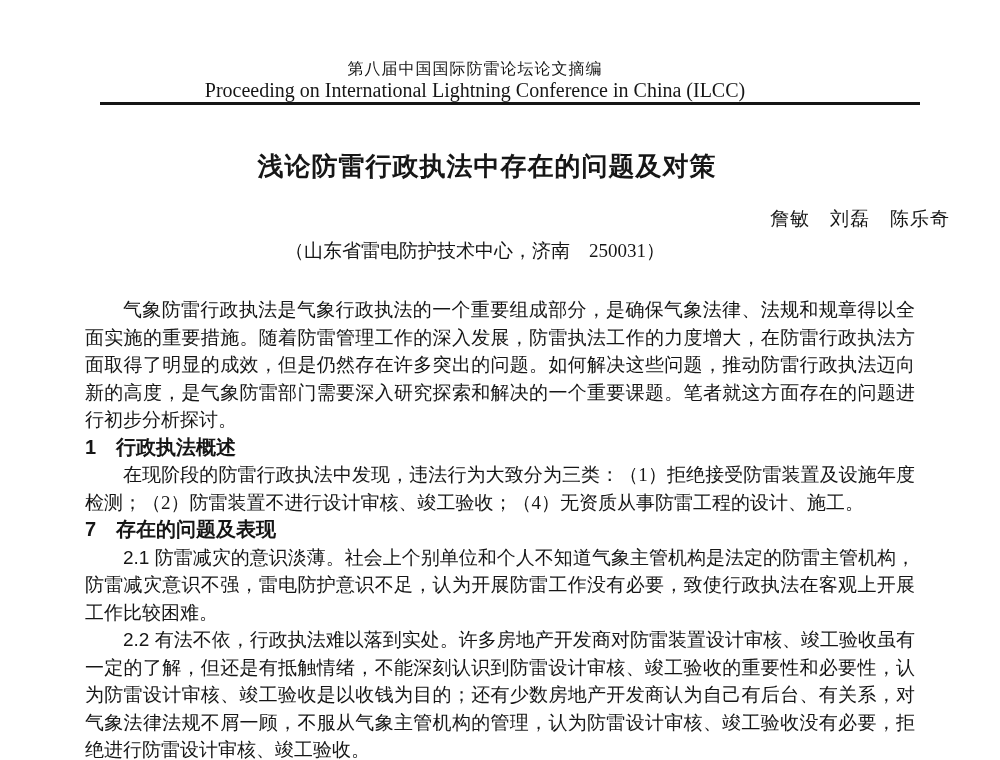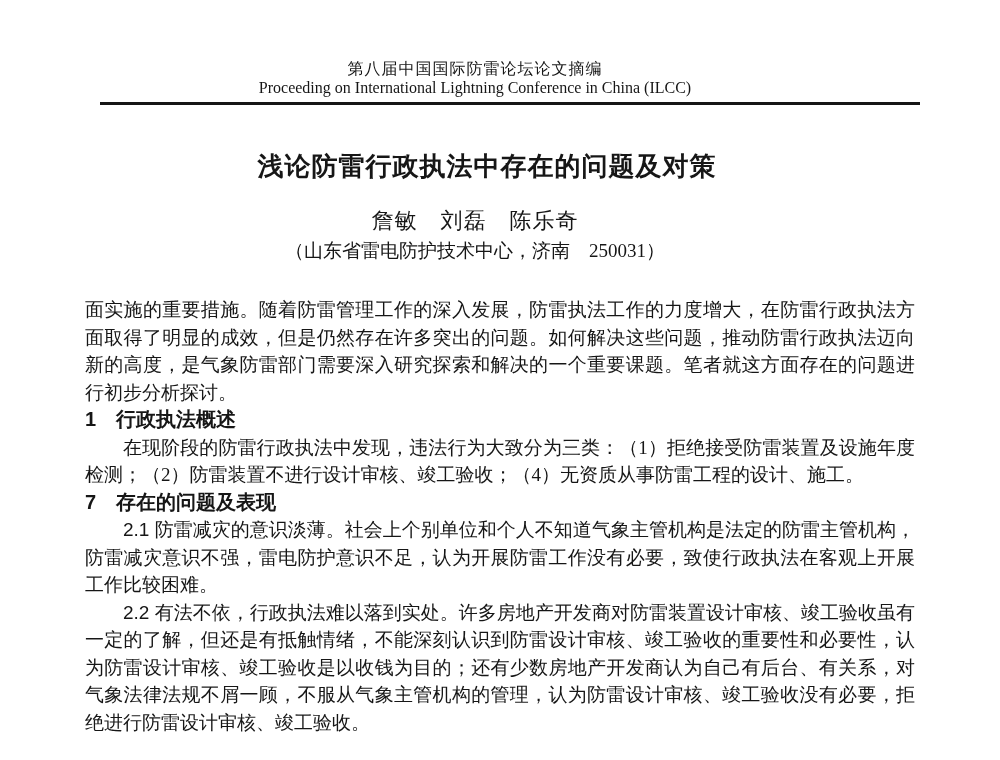--- a/index.html
+++ b/index.html
@@ -9,37 +9,37 @@
     height: 760px;
     margin: 0 auto;
     background: #ffffff;
     color: #161616;
     font-family: "Liberation Serif", "DejaVu Serif", serif;
     overflow: hidden;
   }
   .centered { position: absolute; left: 0; width: 950px; text-align: center; }
 
   .hdr-zh { top: 59px; font-size: 16px; letter-spacing: 1px; }
-  .hdr-en { top: 79px; font-size: 16px; font-family: "Liberation Serif", serif; }
+  .hdr-en { top: 79px; font-size: 20px; font-family: "Liberation Serif", serif; }
   .rule {
     position: absolute;
     left: 100px; top: 102px;
     width: 820px; height: 3px;
     background: #151515;
   }
 
   .title {
     top: 137px;
     font-size: 26px;
     font-weight: 700;
     font-family: "Liberation Sans", "DejaVu Sans", sans-serif;
     letter-spacing: 1px;
     margin: 12px;
   }
-  .authors { top: 206px; font-size: 22px; letter-spacing: 1px; }
+  .authors { top: 206px; font-size: 19px; letter-spacing: 1px; text-align: right; }
   .affiliation { top: 238px; font-size: 19px; }
 
   .bodytext {
     position: absolute;
     left: 85px; top: 296px;
     width: 830px;
     font-size: 19px;
   }
   .ln {
     height: 27.5px;
@@ -67,20 +67,21 @@
   <div class="centered hdr-zh">第八届中国国际防雷论坛论文摘编</div>
   <div class="centered hdr-en">Proceeding on International Lightning Conference in China (ILCC)</div>
   <div class="rule"></div>
 
   <h1 class="centered title">浅论防雷行政执法中存在的问题及对策</h1>
   <div class="centered authors">詹敏　刘磊　陈乐奇</div>
   <div class="centered affiliation">（山东省雷电防护技术中心，济南　250031）</div>
 
   <div class="bodytext">
 
+    <div class="ln jf ind">气象防雷行政执法是气象行政执法的一个重要组成部分，是确保气象法律、法规和规章得以全</div>
     <div class="ln jf">面实施的重要措施。随着防雷管理工作的深入发展，防雷执法工作的力度增大，在防雷行政执法方</div>
     <div class="ln jf">面取得了明显的成效，但是仍然存在许多突出的问题。如何解决这些问题，推动防雷行政执法迈向</div>
     <div class="ln jf">新的高度，是气象防雷部门需要深入研究探索和解决的一个重要课题。笔者就这方面存在的问题进</div>
     <div class="ln">行初步分析探讨。</div>
 
     <div class="ln hd">1　行政执法概述</div>
 
     <div class="ln jf ind">在现阶段的防雷行政执法中发现，违法行为大致分为三类：（1）拒绝接受防雷装置及设施年度</div>
     <div class="ln">检测；（2）防雷装置不进行设计审核、竣工验收；（4）无资质从事防雷工程的设计、施工。</div>
 

